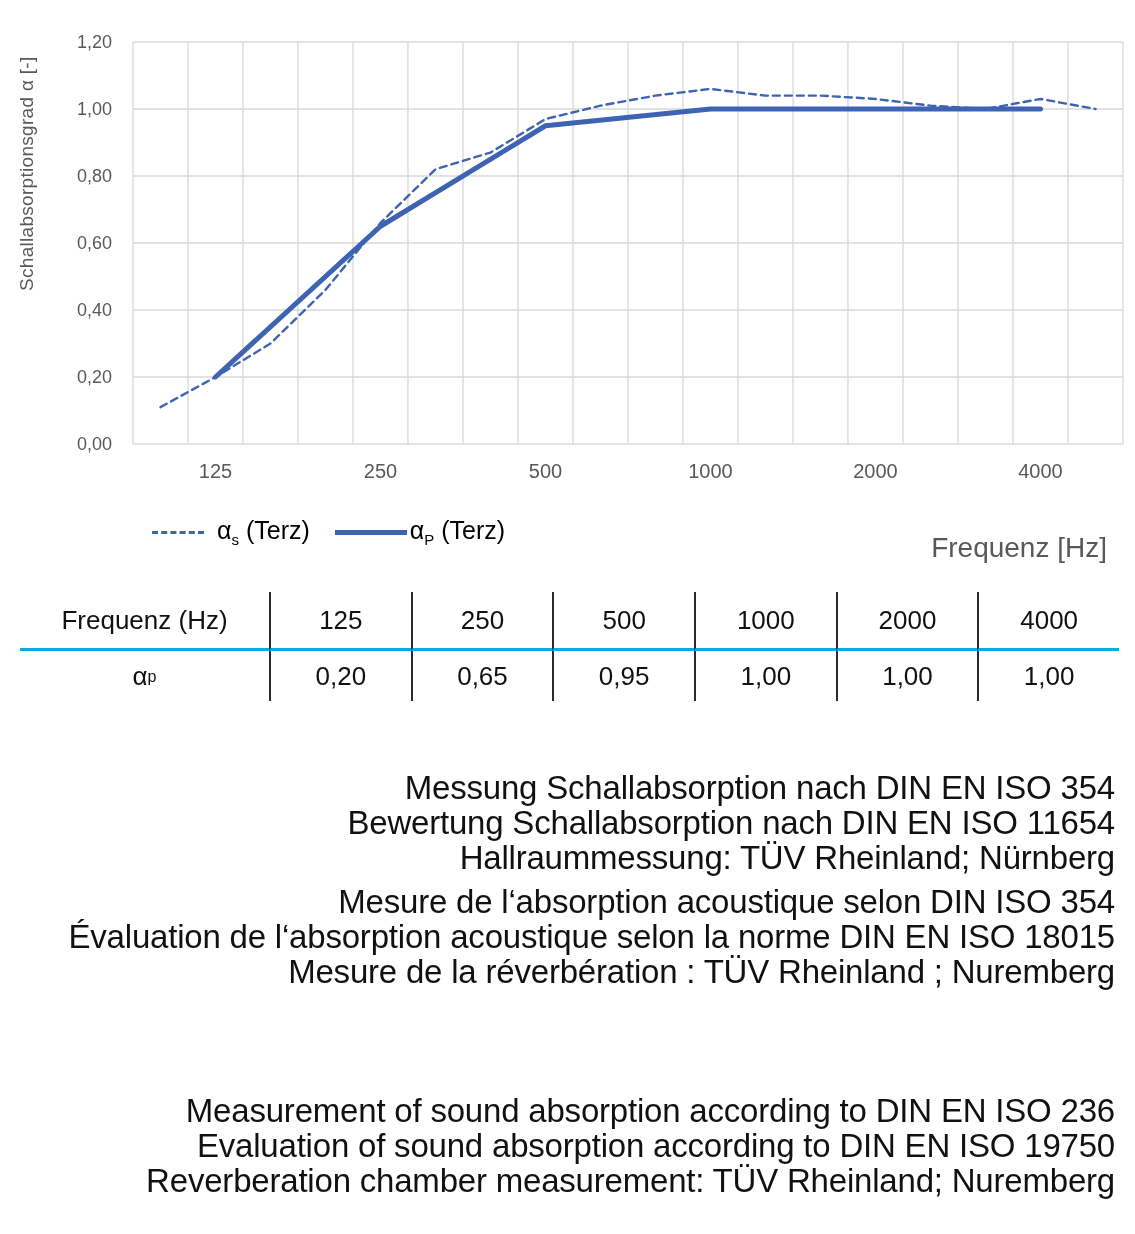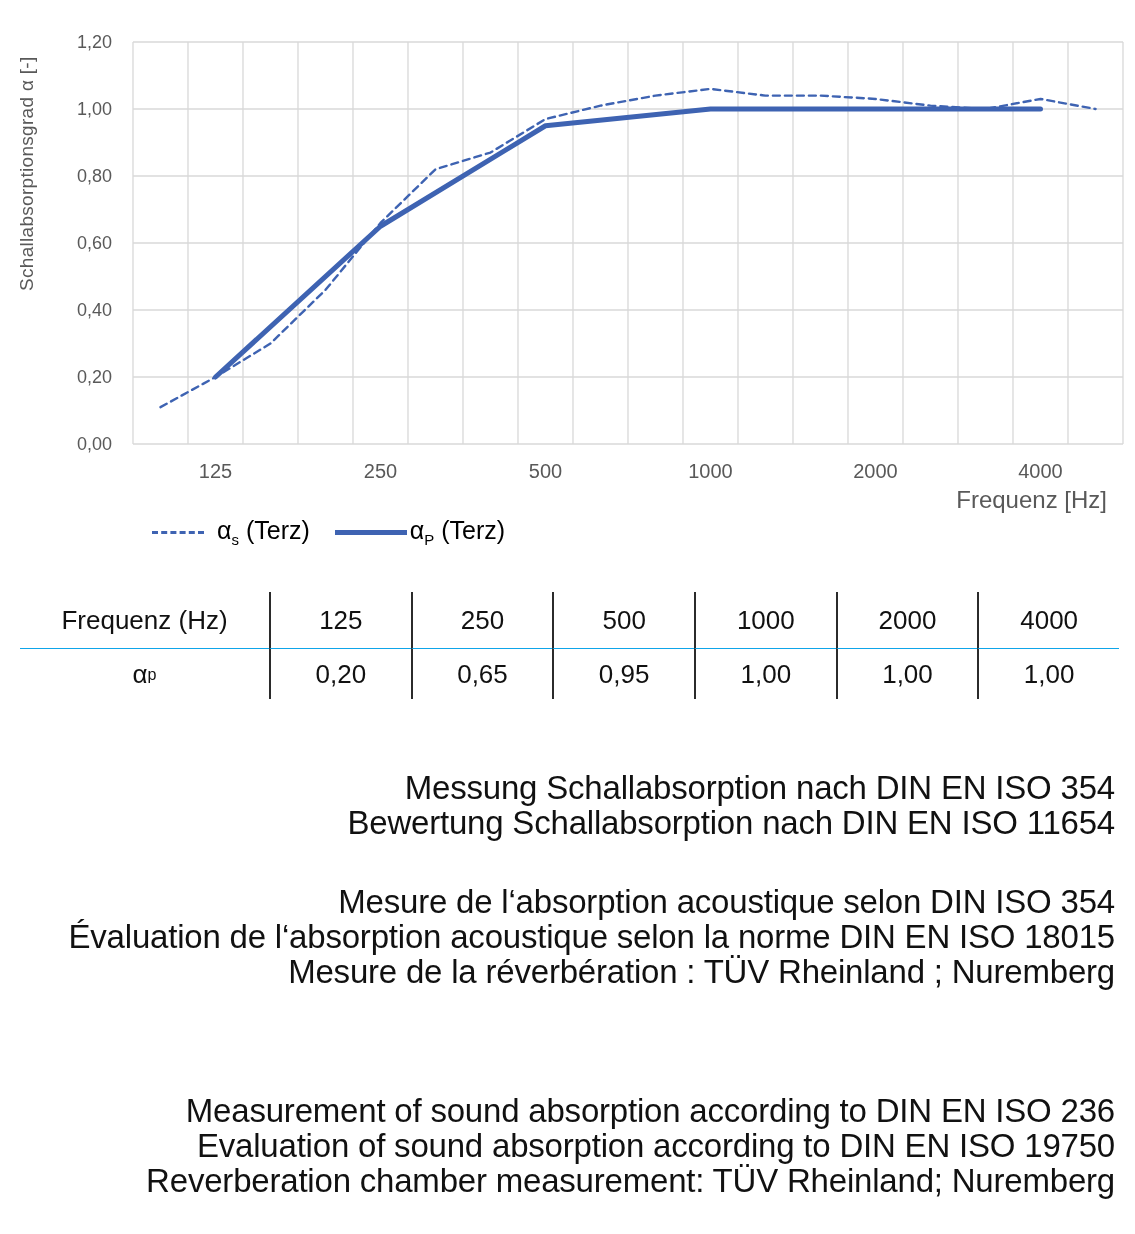--- a/index.html
+++ b/index.html
@@ -14,22 +14,22 @@
   
   .chart-wrap{position:absolute;left:0;top:0;width:1135px;height:560px;}
   #chart-svg{position:absolute;left:0;top:0;}
   .y-axis-title{
     position:absolute;left:16px;top:28px;height:292px;
     display:flex;align-items:center;justify-content:center;
     writing-mode:vertical-rl;transform:rotate(180deg);
     font-size:19px;color:#595959;letter-spacing:.3px;white-space:nowrap;
   }
   .x-axis-title{
-    position:absolute;right:28px;top:486px;
-    font-size:24px;color:#595959;
+    position:absolute;right:28px;top:532px;
+    font-size:28px;color:#595959;
   }
   .legend{
     position:absolute;left:152px;top:512px;height:40px;
     display:flex;align-items:center;gap:25px;
     font-size:25px;color:#000000;
   }
   .legend-item{display:flex;align-items:center;}
   .legend-label{white-space:pre;}
   .legend-label sub{font-size:0.60em;}
   .marker{display:inline-block;}
@@ -40,21 +40,21 @@
     position:absolute;left:20px;top:592px;width:1099px;
     display:grid;grid-template-columns:249px repeat(6,1fr);
     font-size:26px;color:#111111;
   }
   .freq-table .cell{
     display:flex;align-items:center;justify-content:center;
     height:56px;
   }
   .freq-table .cell.val{height:50px;}
   .freq-table .cell.vline{border-left:2px solid #2b2b2b;}
-  .freq-table .cell.hdr{border-bottom:1px solid #0ea5e9;}
+  .freq-table .cell.hdr{border-bottom:3px solid #0ea5e9;}
   .freq-table sub{font-size:0.62em;}
   
   .notes-block{
     position:absolute;right:20px;width:1100px;
     text-align:right;
     font-size:33px;line-height:35px;
     color:#111111;letter-spacing:-0.2px;
   }
   .notes-block.de{top:770px;}
   .notes-block.fr{top:884px;}
@@ -143,20 +143,21 @@
     <div class="cell val vline">0,65</div>
     <div class="cell val vline">0,95</div>
     <div class="cell val vline">1,00</div>
     <div class="cell val vline">1,00</div>
     <div class="cell val vline">1,00</div>
   </div>
 
   <div class="notes-block de">
     <div>Messung Schallabsorption nach DIN EN ISO 354</div>
     <div>Bewertung Schallabsorption nach DIN EN ISO 11654</div>
+    <div>Hallraummessung: TÜV Rheinland; Nürnberg</div>
   </div>
   <div class="notes-block fr">
     <div>Mesure de l‘absorption acoustique selon DIN ISO 354</div>
     <div>Évaluation de l‘absorption acoustique selon la norme DIN EN ISO 18015</div>
     <div>Mesure de la réverbération : TÜV Rheinland ; Nuremberg</div>
   </div>
   <div class="notes-block en">
     <div>Measurement of sound absorption according to DIN EN ISO 236</div>
     <div>Evaluation of sound absorption according to DIN EN ISO 19750</div>
     <div>Reverberation chamber measurement: TÜV Rheinland; Nuremberg</div>

